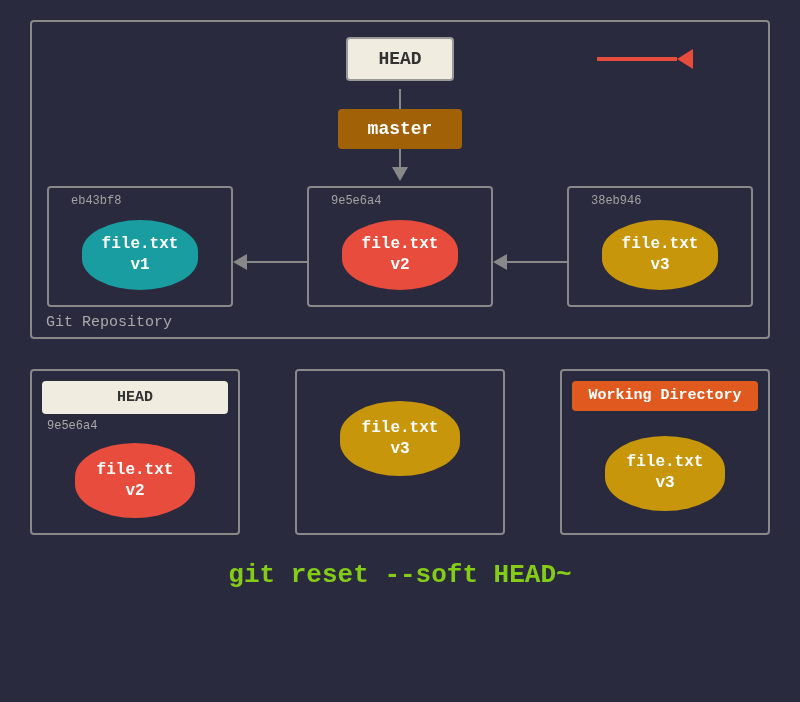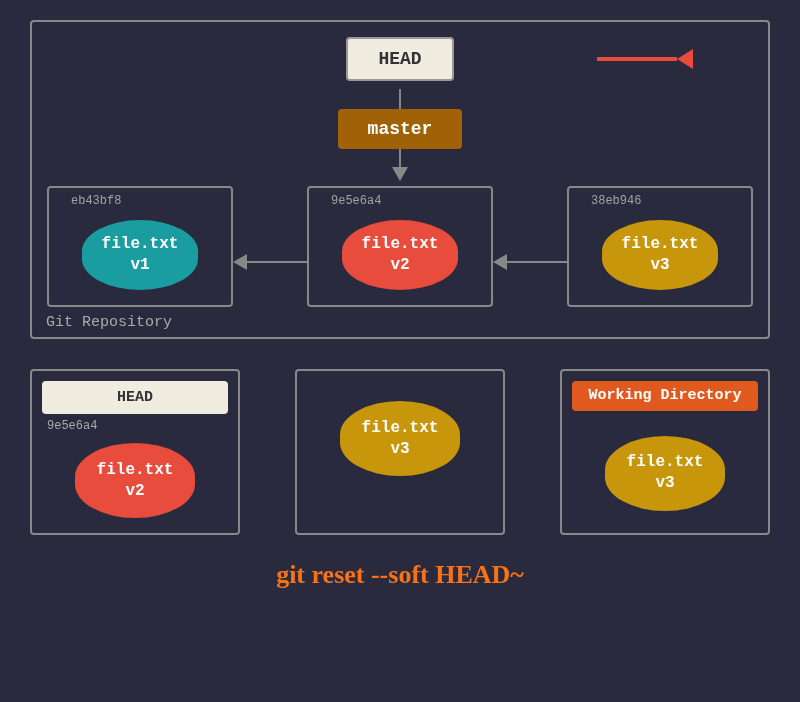--- a/index.html
+++ b/index.html
@@ -224,22 +224,22 @@
       font-size: 12px;
       font-family: 'Courier New', Courier, monospace;
       align-self: flex-start;
       margin-left: 5px;
     }
 
     
     .command-line {
       font-size: 26px;
       font-weight: bold;
-      color: #f97316;
-      font-family: Liberation Serif, serif;
+      color: #84cc16;
+      font-family: Liberation Mono, monospace;
       text-align: center;
       margin-top: 5px;
     }
 
     .commits-container {
       display: flex;
       justify-content: space-between;
       align-items: center;
       width: 100%;
       position: relative;

